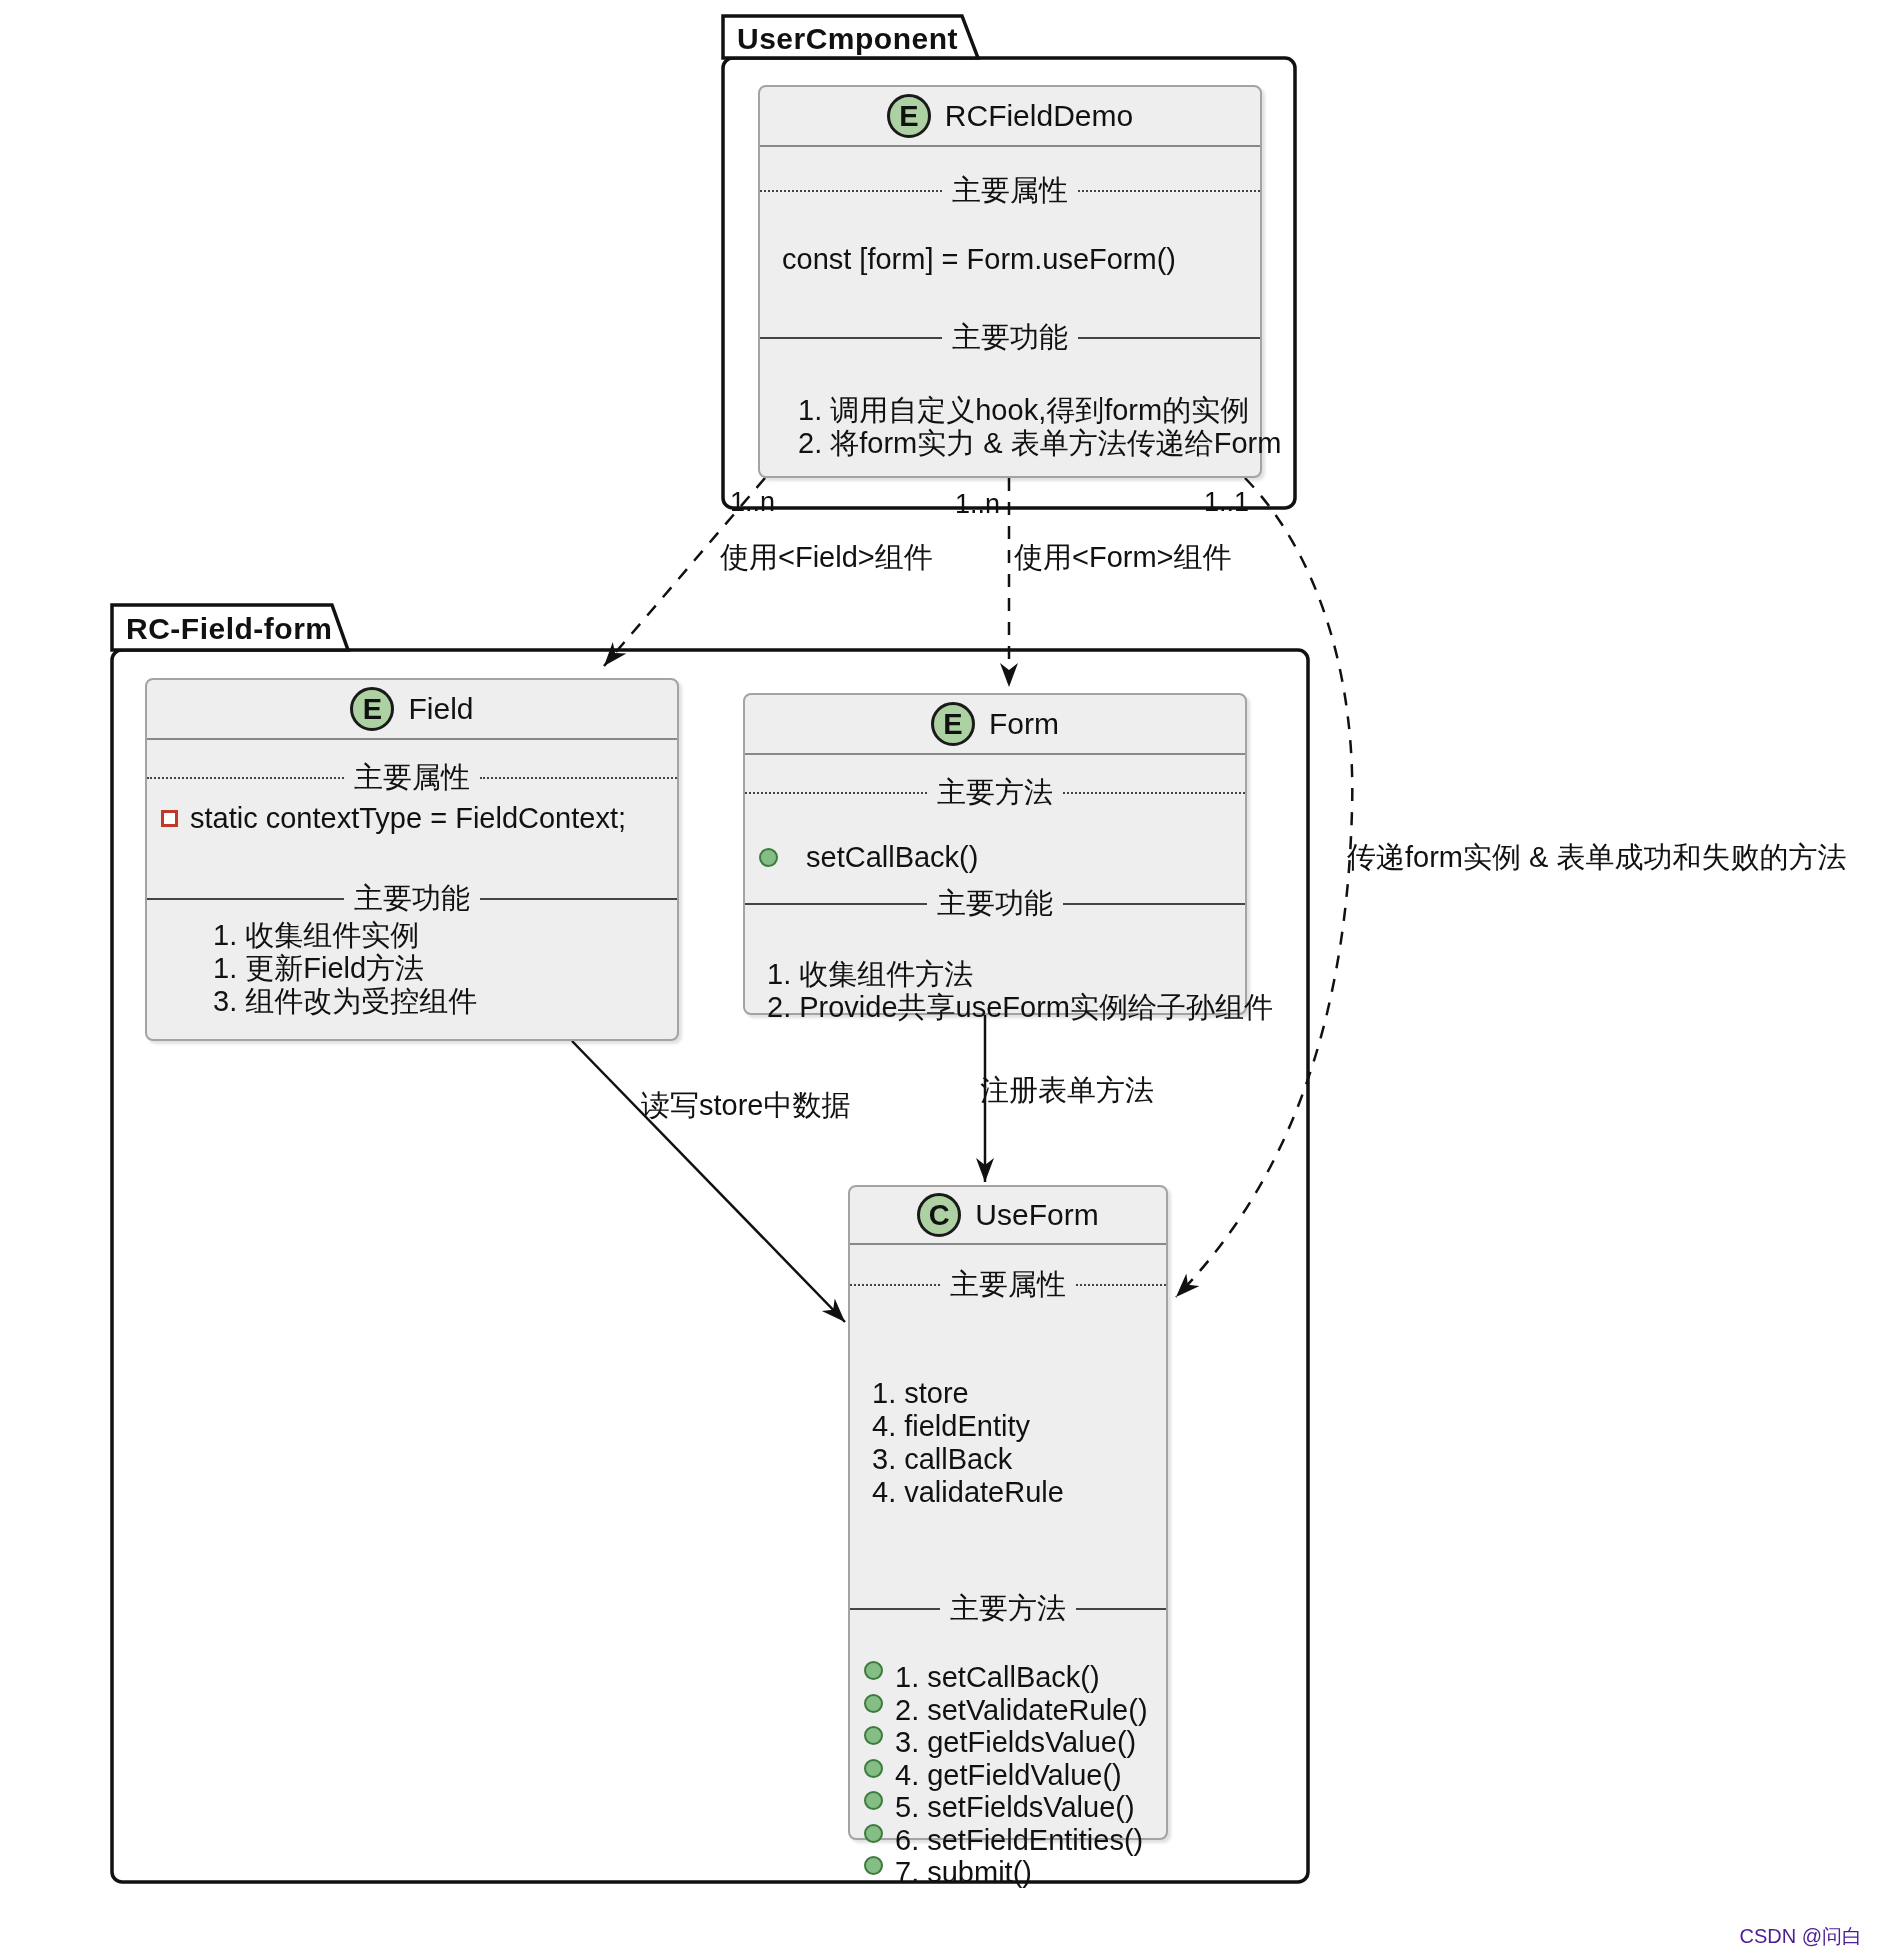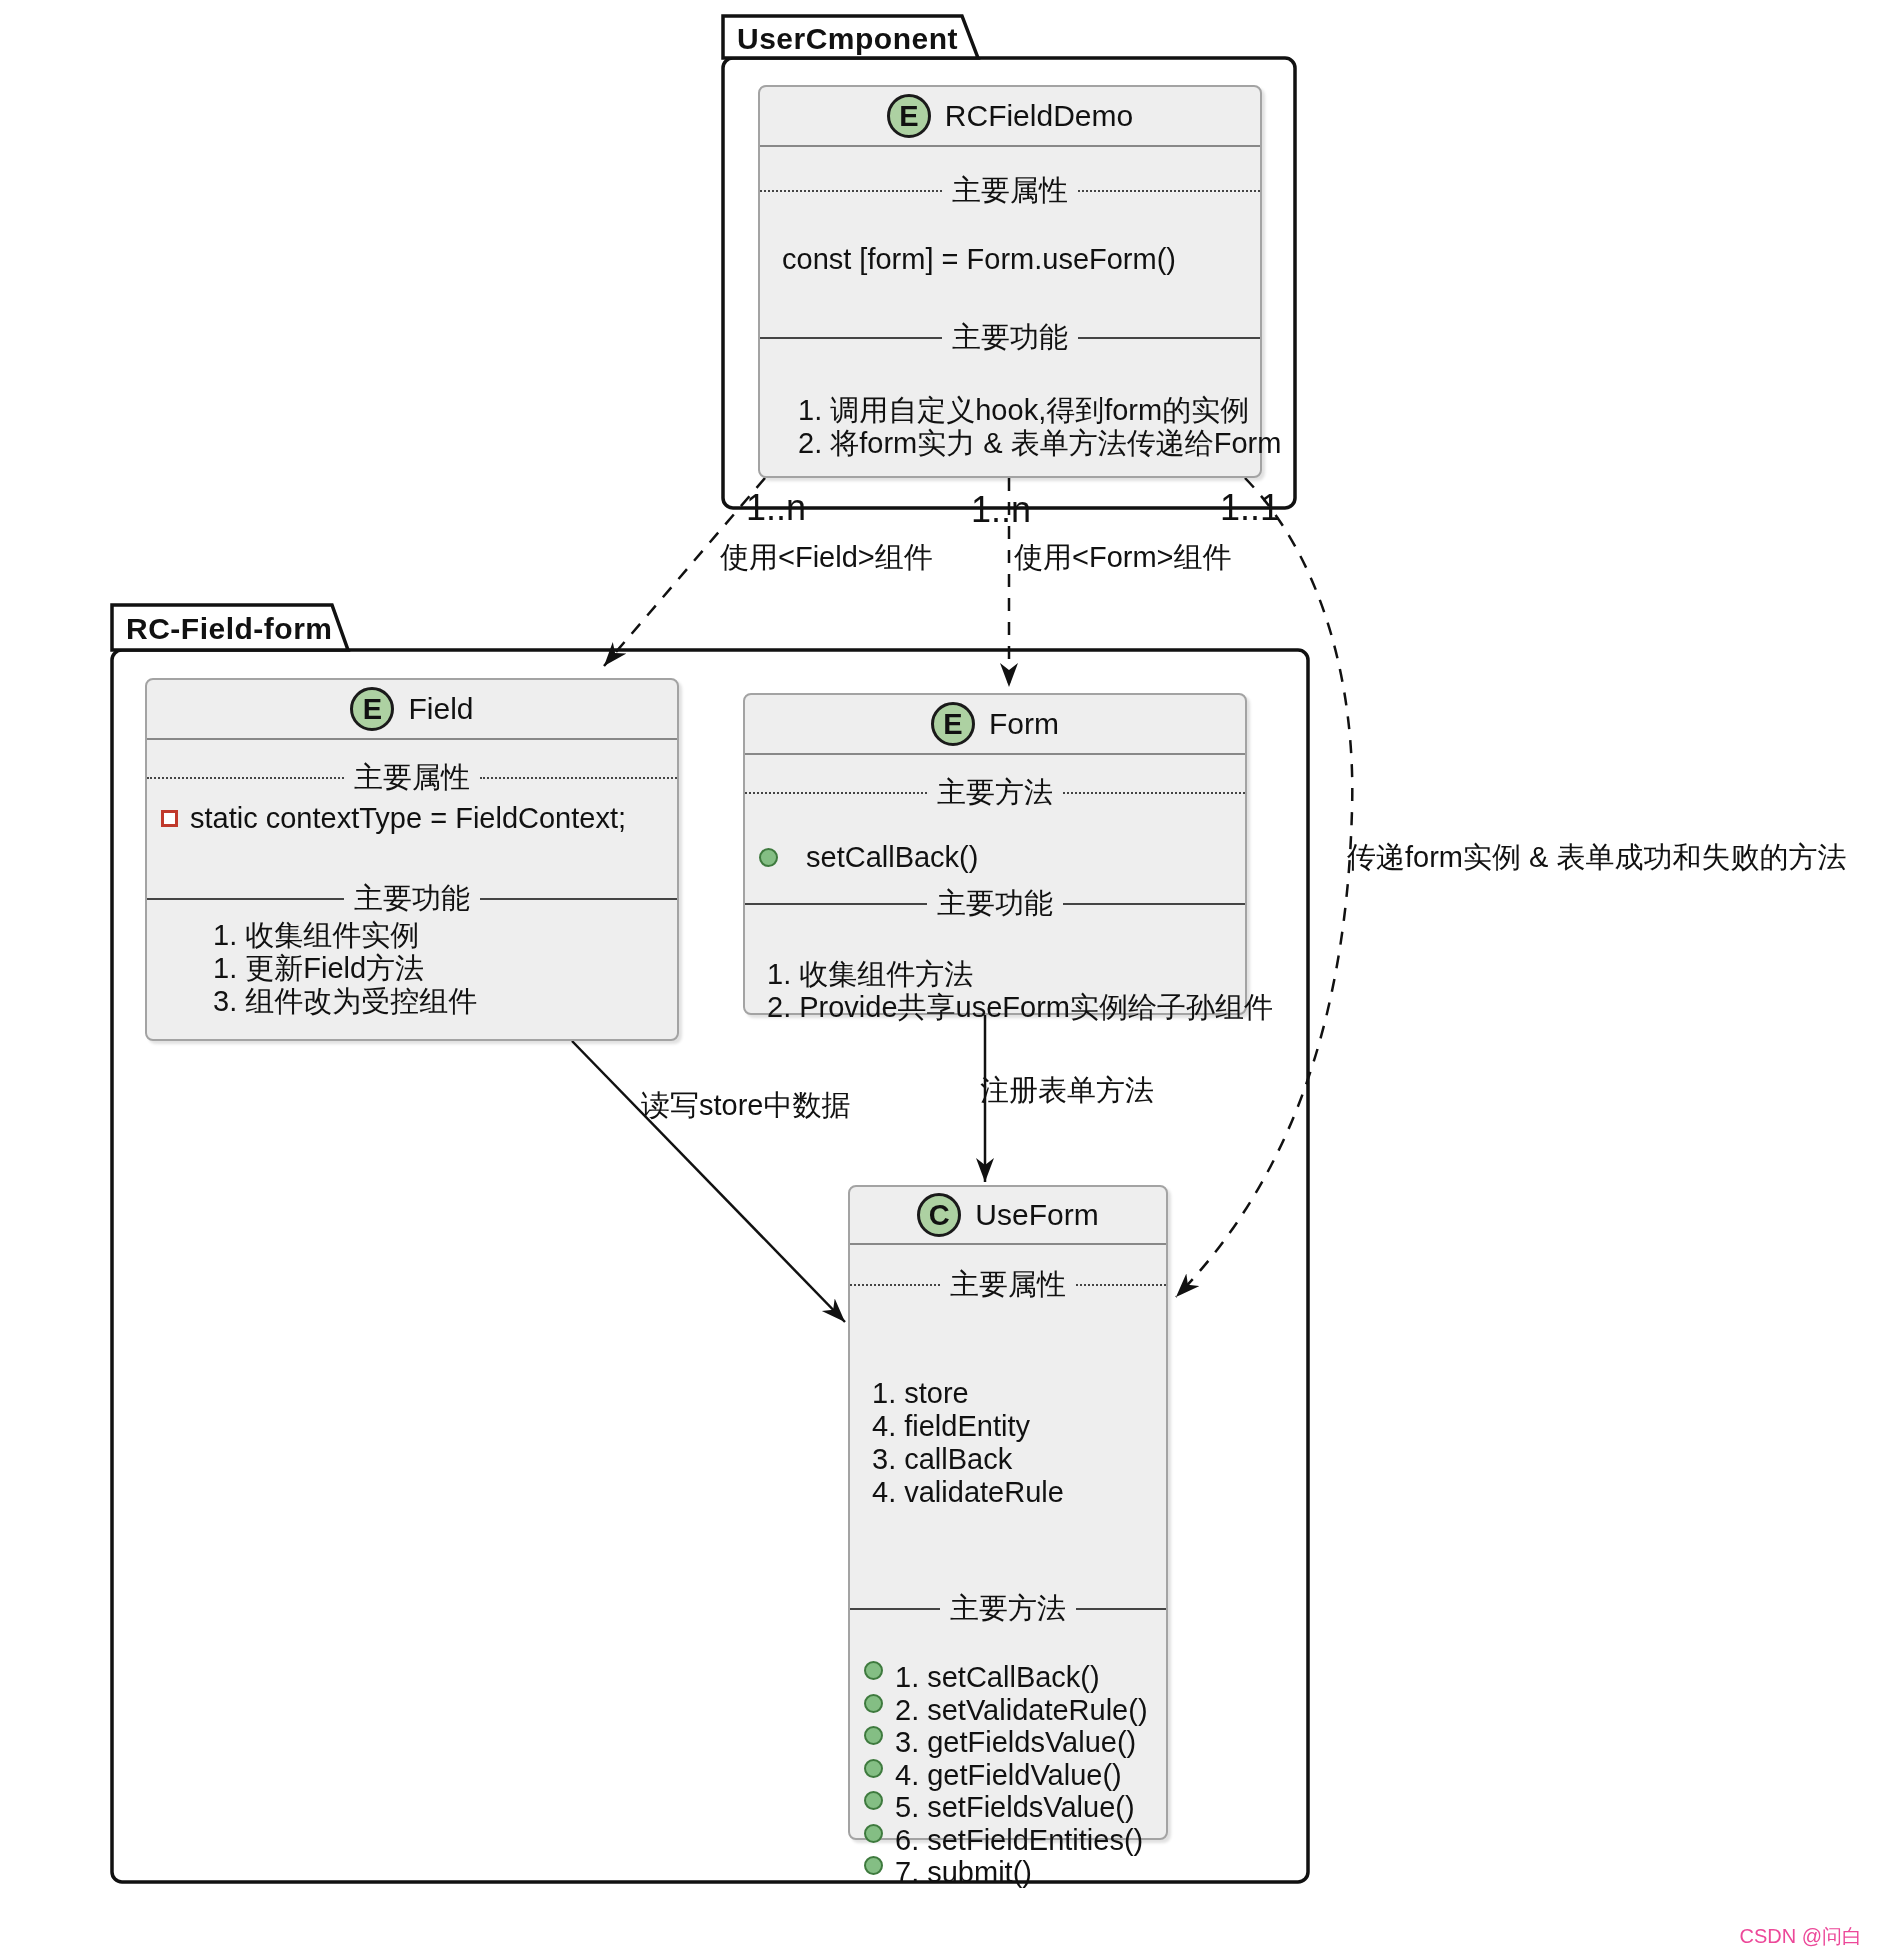--- a/index.html
+++ b/index.html
@@ -21,22 +21,22 @@
   .rule{flex:1;height:0;}
   .rule.dot{border-top:2px dotted #444;}
   .rule.sol{border-top:2px solid #444;}
   .ln{line-height:33px;padding-left:22px;white-space:nowrap;}
   .bullet-row{display:flex;align-items:center;gap:12px;padding-left:14px;white-space:nowrap;line-height:33px;}
   .sq{width:17px;height:17px;border:3px solid #C0392B;background:#fff;flex:0 0 auto;box-sizing:border-box;}
   .dotg{width:19px;height:19px;border-radius:50%;background:#84BE84;border:2px solid #3E7A3E;flex:0 0 auto;box-sizing:border-box;}
   .mrow{display:flex;align-items:flex-start;gap:12px;padding-left:14px;line-height:32.5px;white-space:nowrap;}
   
   .elabel{position:absolute;font-size:29px;white-space:nowrap;}
-  .mult{position:absolute;font-size:36px;white-space:nowrap;margin-left:16px;}
-  .watermark{position:absolute;right:18px;bottom:6px;font-size:20px;color:#ec4899;}
+  .mult{position:absolute;font-size:27px;white-space:nowrap;}
+  .watermark{position:absolute;right:18px;bottom:6px;font-size:20px;color:#4c1d95;}
 </style>
 </head>
 <body>
 
 <div class="canvas">
 
   <svg class="layer" width="1880" height="1956" viewBox="0 0 1880 1956">
     <defs>
       <marker id="arr" markerUnits="userSpaceOnUse" markerWidth="26" markerHeight="20" refX="24" refY="9" orient="auto">
         <path d="M0,0 L24,9 L0,18 L7,9 Z" fill="#111"></path>

